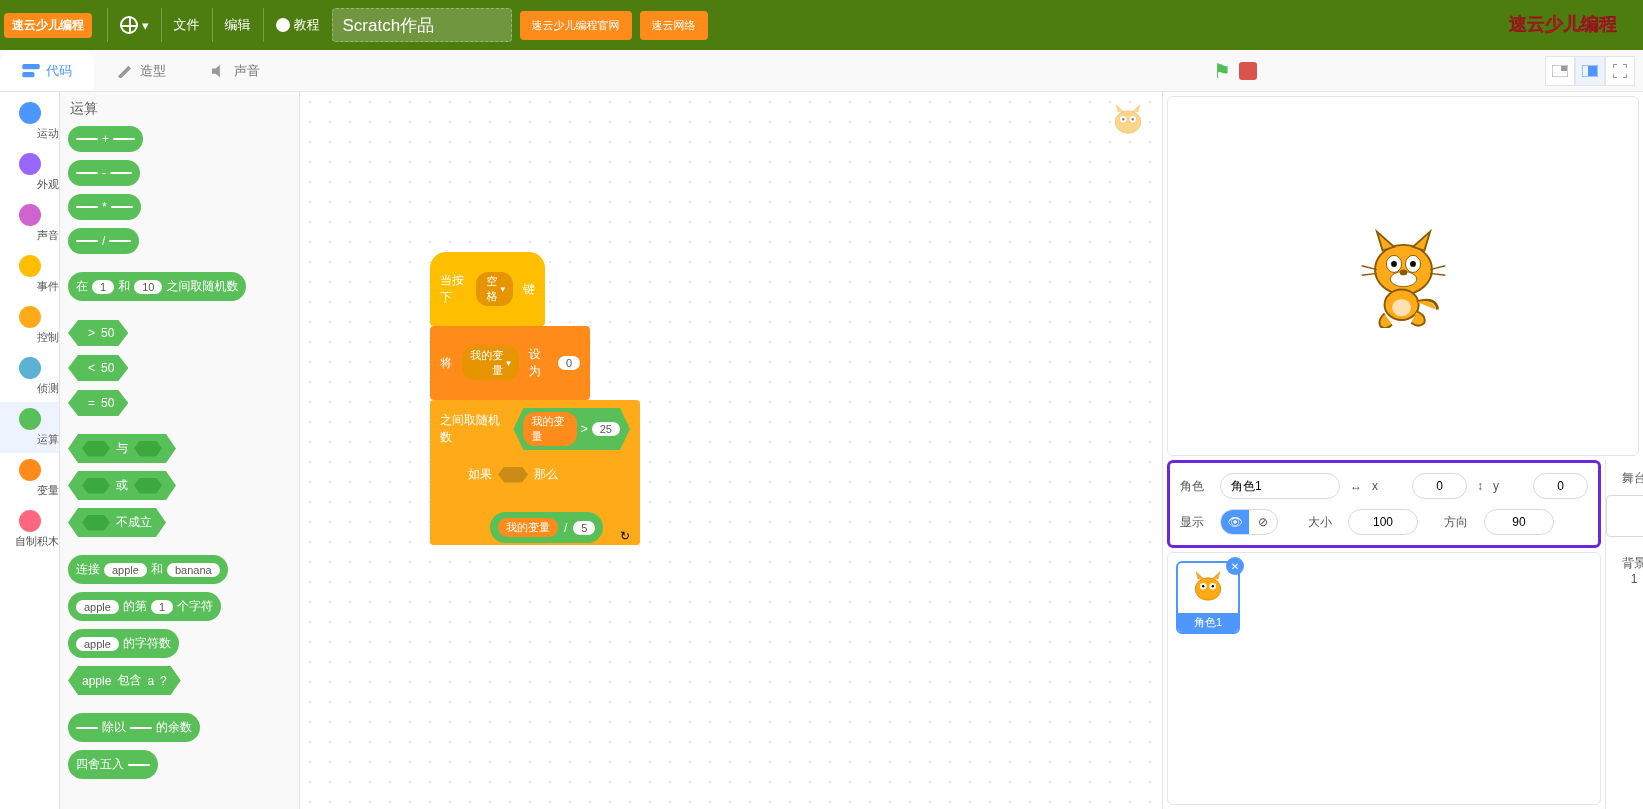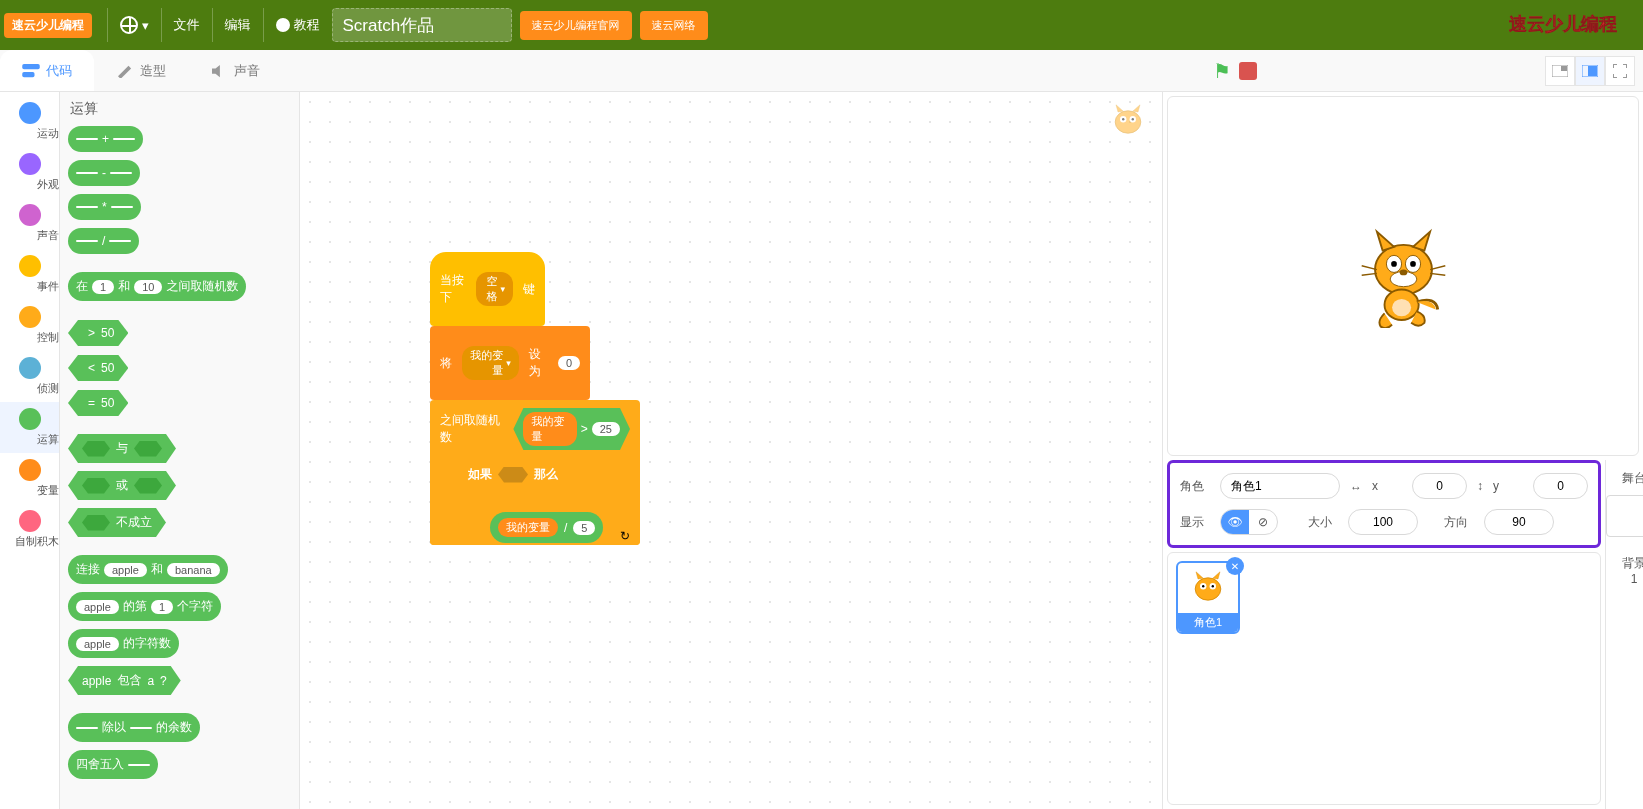--- a/index.html
+++ b/index.html
@@ -45,21 +45,21 @@
 .workspace { flex: 1; background: #fff; background-image: radial-gradient(#e5e5e5 1px, transparent 1px); background-size: 20px 20px; position: relative; border-right: 1px solid #e5e5e5; }
 .ws-sprite-thumb { position: absolute; top: 8px; right: 14px; opacity: 0.5; }
 
 
 .script { position: absolute; left: 130px; top: 160px; }
 .stackblock { color: #fff; font-size: 12px; padding: 20px 10px; display: flex; align-items: center; gap: 10px; border-radius: 4px; position: relative; }
 .hat { background: #ffbf00; border-radius: 16px 16px 4px 4px; width: 115px; }
 .varset { background: #ff8c1a; width: 160px; }
 .cblock { background: #ffab19; border-radius: 4px; position: relative; }
 .cblock .ctop { padding: 8px 10px; display:flex; align-items:center; gap:6px; }
-.cblock .cbody { background: transparent; margin-left: 14px; min-height: 30px; border-left: 14px solid #ffab19; font-weight: bold; }
+.cblock .cbody { background: transparent; margin-left: 14px; min-height: 30px; border-left: 14px solid #ffab19; }
 .cblock .cbottom { height: 18px; background: #ffab19; border-radius: 0 0 4px 4px; display:flex; align-items:center; justify-content:flex-end; padding-right:10px; }
 .ifblock { background: #ffab19; margin-left: 0; }
 .ifblock .ctop { padding: 8px 10px; display:flex; align-items:center; gap:6px; color:#fff; font-size:12px; }
 .condslot { background: #cc8b17; width: 30px; height: 16px; clip-path: polygon(6px 0, calc(100% - 6px) 0, 100% 50%, calc(100% - 6px) 100%, 6px 100%, 0 50%); display:inline-block; }
 .greencond { background: #59c059; padding: 4px 10px; clip-path: polygon(10px 0, calc(100% - 10px) 0, 100% 50%, calc(100% - 10px) 100%, 10px 100%, 0 50%); display:inline-flex; align-items:center; gap:4px; }
 .varpill { background: #ff8c1a; border-radius: 12px; padding: 2px 8px; font-size: 11px; }
 .numslot { background: #fff; color: #575757; border-radius: 12px; padding: 1px 8px; font-size: 11px; }
 .ddslot { background: #e69500; border-radius: 12px; padding: 2px 8px; font-size:11px; display:inline-flex; align-items:center; gap:3px;text-align:right; }
 .ddslot::after, .hat .dd::after { content: "▾"; font-size: 9px; }
 

